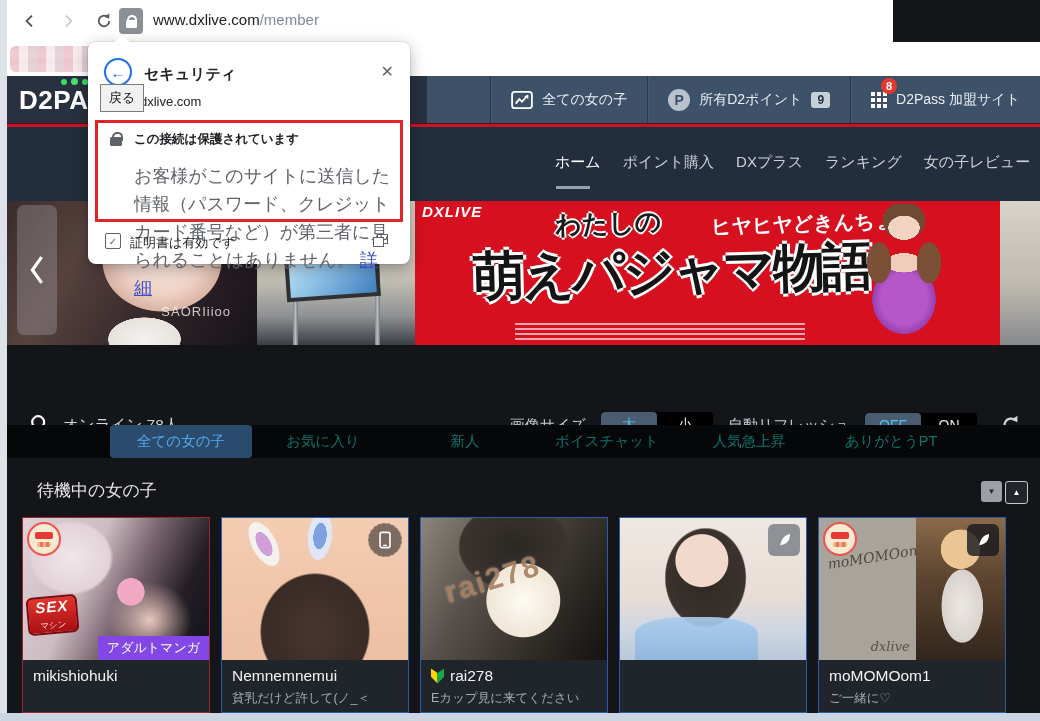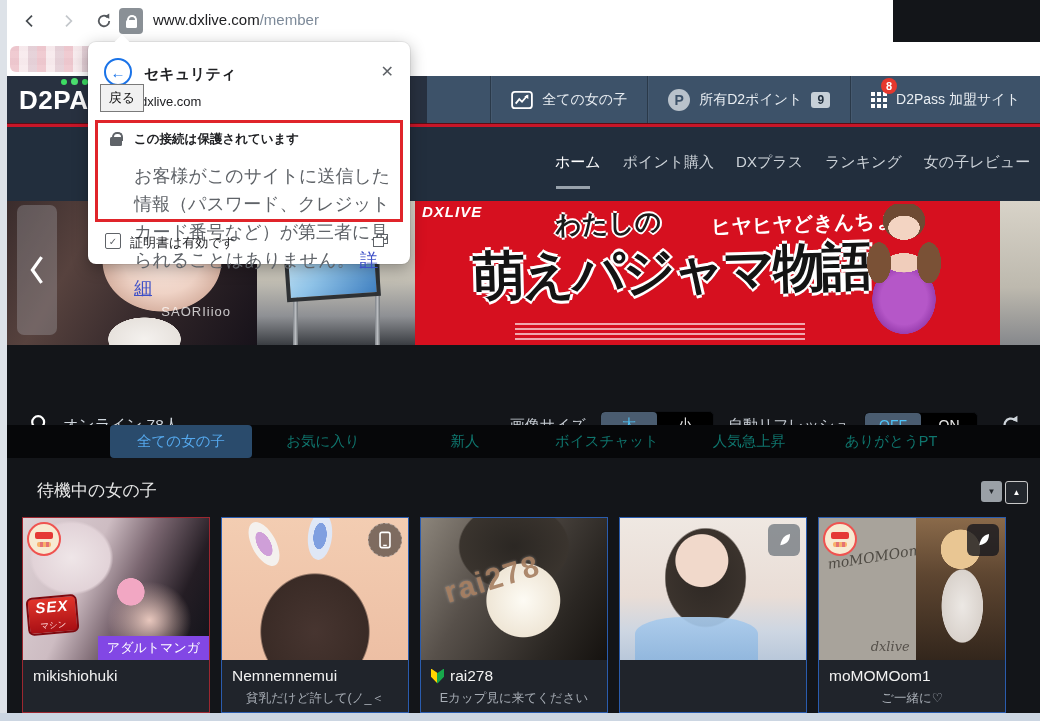--- a/index.html
+++ b/index.html
@@ -104,21 +104,21 @@
   #sort-desc{background:#9aa0a6;color:#22262b;}
   #sort-asc{background:#22262c;color:#fff;border:1px solid #c8c8c8;}
 
   
   #cards{position:absolute;left:15px;top:172px;display:flex;gap:11px;}
   .card{width:188px;height:196px;box-sizing:border-box;border:1px solid #2a5cae;background:#20242b;}
   .card.red-border{border-color:#9c2730;}
   .card .img{position:relative;width:100%;height:142px;overflow:hidden;}
   .card .meta{padding:7px 10px 0 10px;}
   .card .gname{color:#f2f2f2;font-size:15.5px;font-weight:500;display:flex;align-items:center;}
-  .card .gstatus{color:#a7adb5;font-size:12.5px;margin-top:5px;white-space:nowrap;overflow:hidden;text-align:center;}
+  .card .gstatus{color:#a7adb5;font-size:12.5px;margin-top:5px;white-space:nowrap;overflow:hidden;}
 
   .img1{background:
       radial-gradient(ellipse 70px 62px at 26% 28%, #efe6e8 0%, #e2d3d8 55%, transparent 60%),
       radial-gradient(circle 14px at 58% 52%, #f2a7c3 96%, transparent),
       radial-gradient(ellipse 60px 55px at 68% 72%, #e8c7bd 0%, transparent 70%),
       linear-gradient(115deg,#ded2d6 0%,#cdbcc2 35%,#7a6670 55%,#241d24 78%,#11131a 100%);}
   .img2{background:
       radial-gradient(ellipse 92px 98px at 50% 80%, #473530 0%, #3a2b26 58%, transparent 60%),
       linear-gradient(180deg,#f3cdb2,#edbfa4);}
   .ear{position:absolute;width:24px;height:48px;border-radius:50%;}

